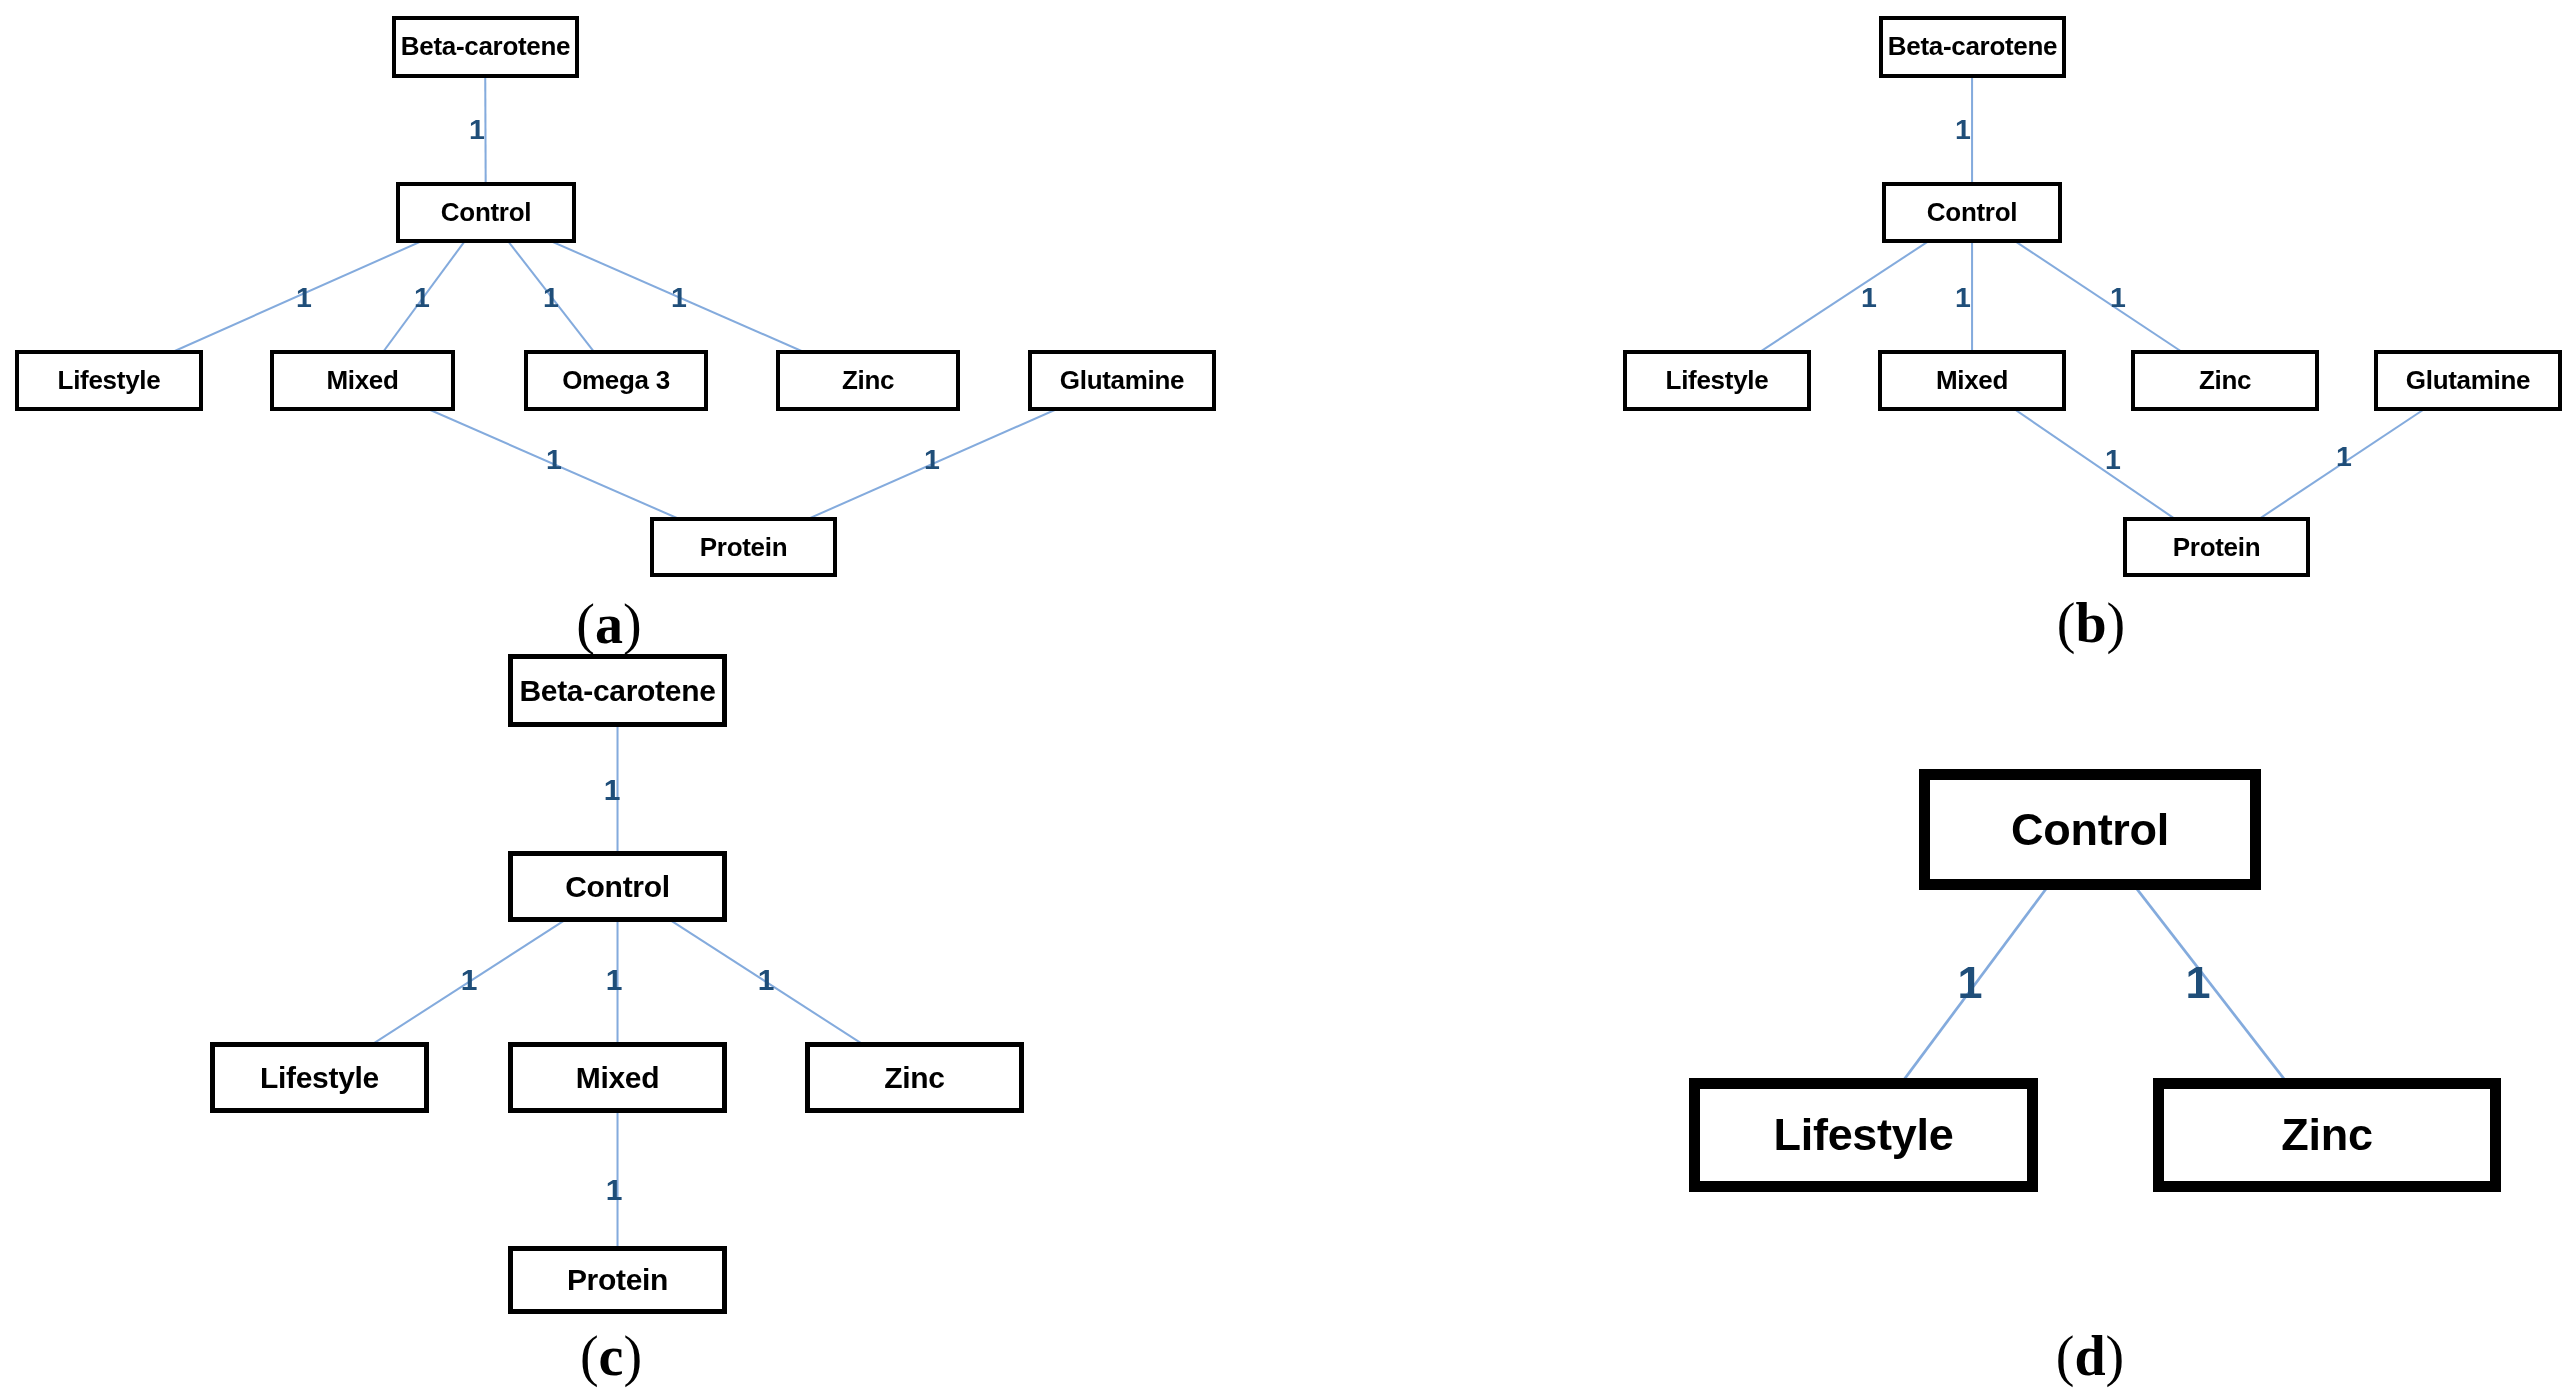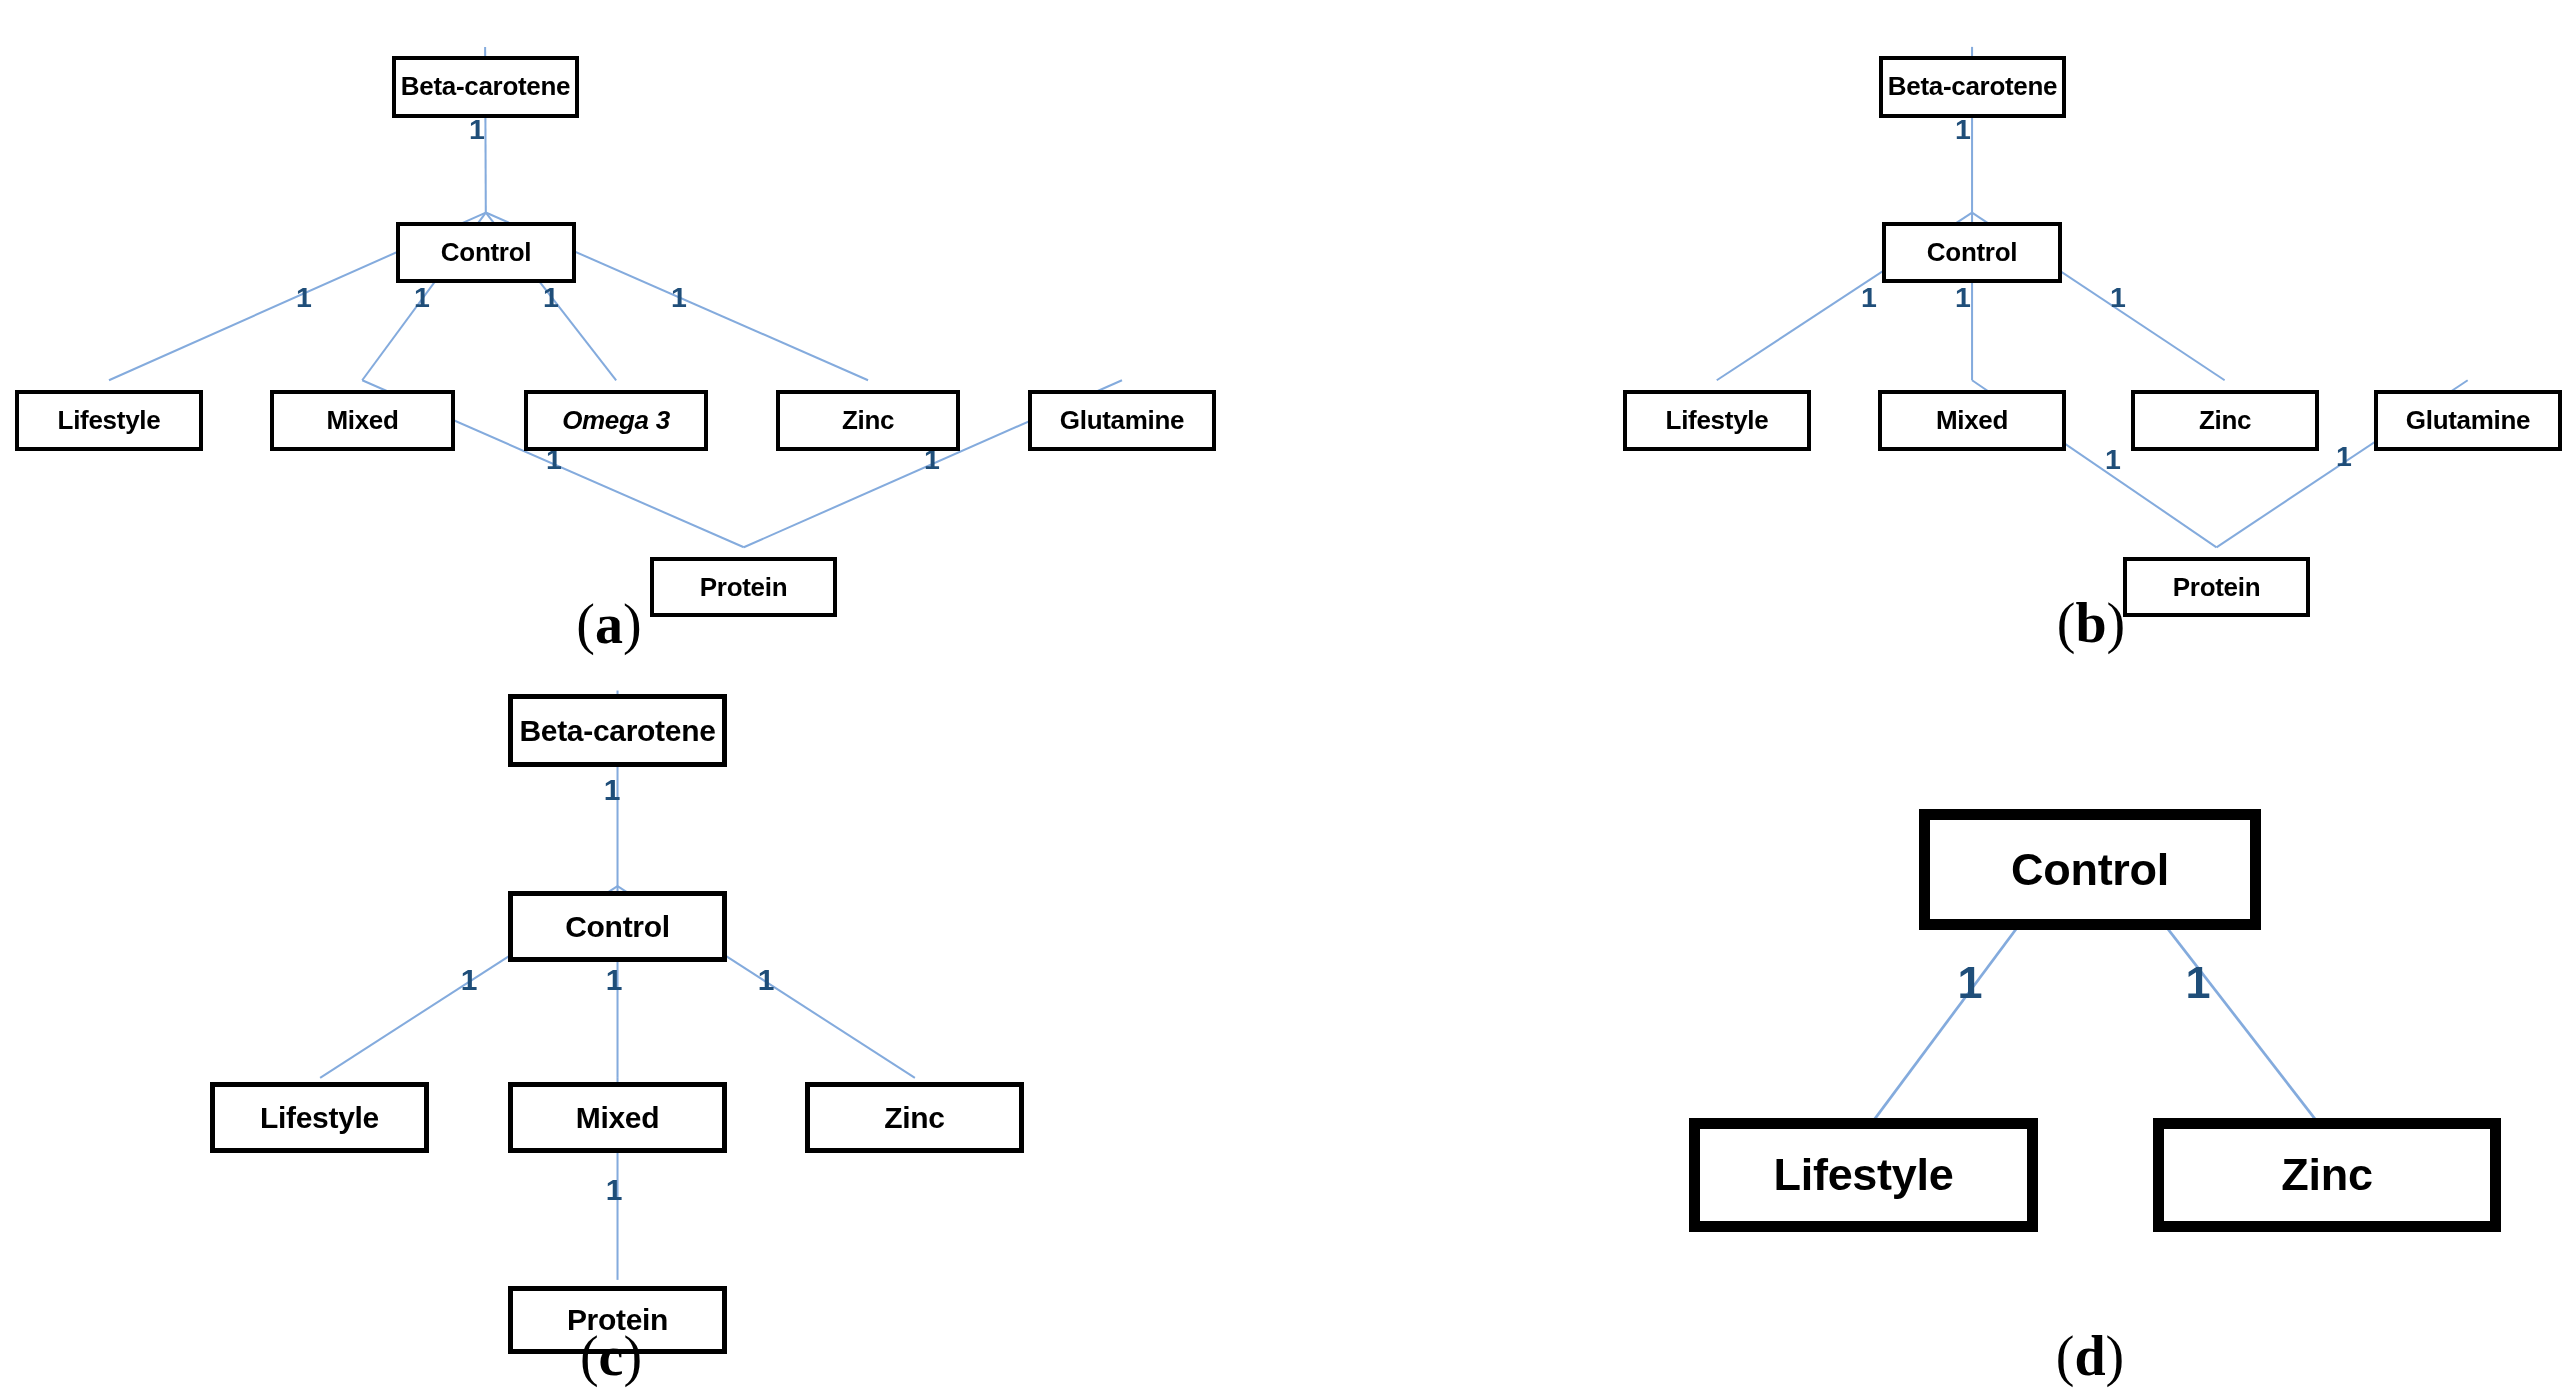--- a/index.html
+++ b/index.html
@@ -6,21 +6,21 @@
   #stage{position:relative;overflow:hidden;background:var(--bg,#ffffff);
          font-family:"Liberation Sans",sans-serif;}
   #stage svg{position:absolute;left:0;top:0;z-index:0;}
   .diagram{position:absolute;left:0;top:0;width:100%;height:100%;z-index:1;pointer-events:none;}
   .node{
     position:absolute;box-sizing:border-box;
     background:var(--box-fill,#fff);
     border-style:solid;border-color:var(--box-border,#000);
     color:var(--box-text,#000);
     display:flex;align-items:center;justify-content:center;
-    font-weight:700;white-space:nowrap;letter-spacing:-0.3px;margin-top:40px;
+    font-weight:700;white-space:nowrap;letter-spacing:-0.3px;
   }
   .edge-label{
     position:absolute;transform:translate(-50%,-50%);
     color:var(--edge-label,#1f4e79);font-weight:700;line-height:1;
   }
   .caption{
     position:absolute;transform:translate(-50%,-50%);
     font-family:"Liberation Serif",serif;font-weight:400;color:#000;line-height:1;
     white-space:nowrap;
   }
@@ -57,21 +57,21 @@
       <div class="edge-label" style="left: 304px; top: 297px; font-size: 28.5px;">1</div>
       <div class="edge-label" style="left: 422px; top: 297px; font-size: 28.5px;">1</div>
       <div class="edge-label" style="left: 551px; top: 297px; font-size: 28.5px;">1</div>
       <div class="edge-label" style="left: 679px; top: 297px; font-size: 28.5px;">1</div>
       <div class="edge-label" style="left: 554px; top: 459px; font-size: 28.5px;">1</div>
       <div class="edge-label" style="left: 932px; top: 459px; font-size: 28.5px;">1</div>
       <div class="node" style="left: 392px; top: 15.6px; width: 187px; height: 62px; font-size: 26px; border-width: 4.1px;">Beta-carotene</div>
       <div class="node" style="left: 396px; top: 182px; width: 180px; height: 61px; font-size: 26px; border-width: 4.1px;">Control</div>
       <div class="node" style="left: 15px; top: 350px; width: 188px; height: 61px; font-size: 26px; border-width: 4.1px;">Lifestyle</div>
       <div class="node" style="left: 270px; top: 350px; width: 185px; height: 61px; font-size: 26px; border-width: 4.1px;">Mixed</div>
-      <div class="node" style="left: 524px; top: 350px; width: 184px; height: 61px; font-size: 26px; border-width: 4.1px; font-style: italic;">Omega 3</div>
+      <div class="node" style="left: 524px; top: 350px; width: 184px; height: 61px; font-size: 26px; border-width: 4.1px;">Omega 3</div>
       <div class="node" style="left: 776px; top: 350px; width: 184px; height: 61px; font-size: 26px; border-width: 4.1px;">Zinc</div>
       <div class="node" style="left: 1028px; top: 350px; width: 188px; height: 61px; font-size: 26px; border-width: 4.1px;">Glutamine</div>
       <div class="node" style="left: 650px; top: 517px; width: 187px; height: 60px; font-size: 26px; border-width: 4.1px;">Protein</div>
       <div class="caption" style="left: 609px; top: 624px; font-size: 56px;"><span>(</span><b>a</b><span>)</span></div>
     </div>
     <div class="diagram">
       <div class="edge-label" style="left: 1963px; top: 129px; font-size: 28.5px;">1</div>
       <div class="edge-label" style="left: 1869px; top: 297px; font-size: 28.5px;">1</div>
       <div class="edge-label" style="left: 1963px; top: 297px; font-size: 28.5px;">1</div>
       <div class="edge-label" style="left: 2118px; top: 297px; font-size: 28.5px;">1</div>

